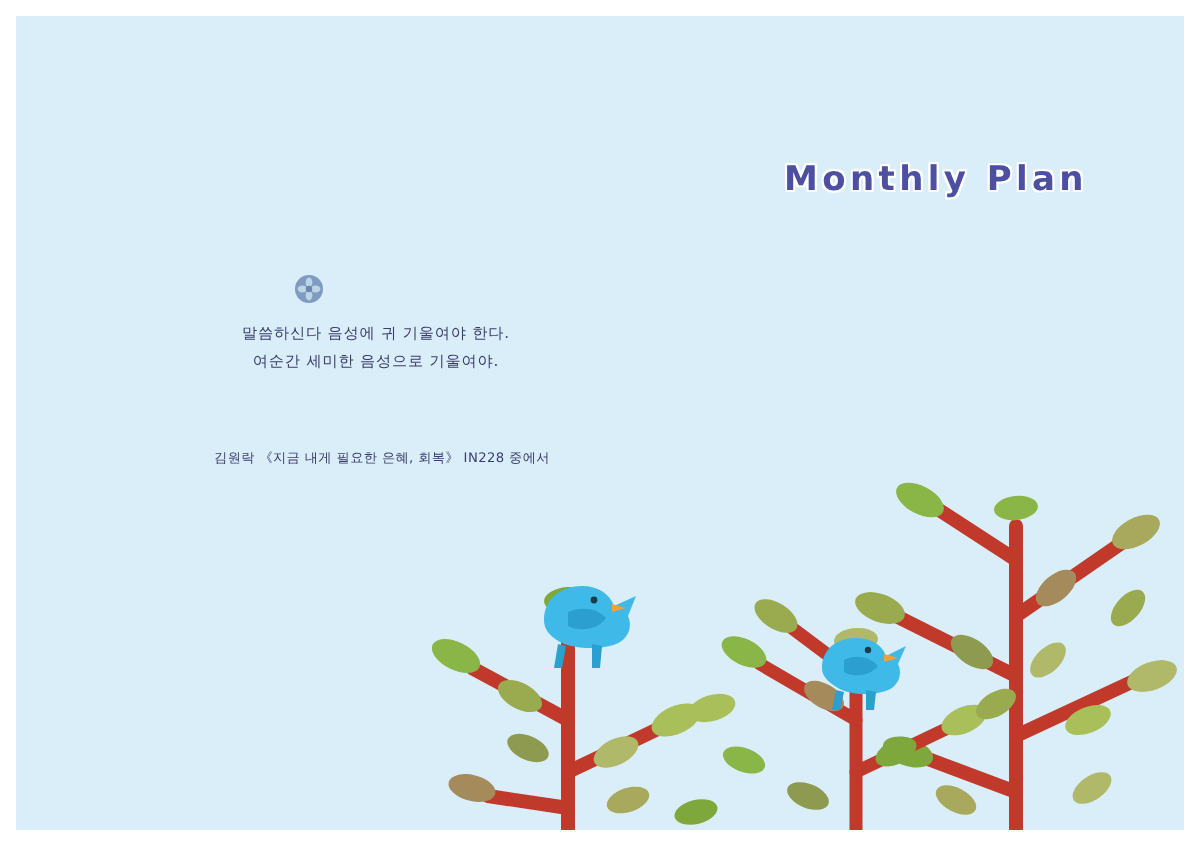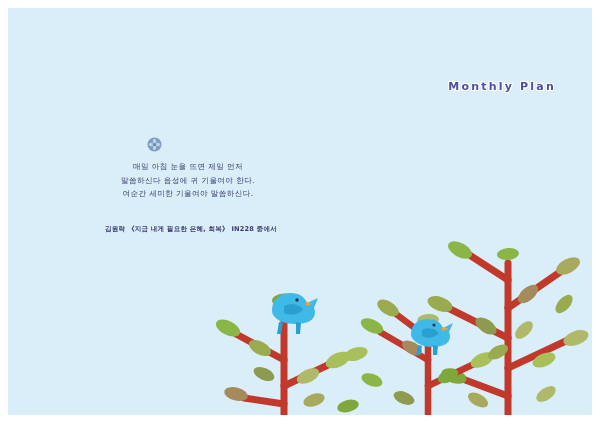--- a/index.html
+++ b/index.html
@@ -20,24 +20,24 @@
     left: 8px;
     top: 8px;
     width: 584px;
     height: 407px;
     background: #d9eef8;
     overflow: hidden;
   }
   
   #title {
     position: absolute;
-    right: 36px;
+    right: 48px;
     top: 72px;
     font-family: "DejaVu Sans", sans-serif;
-    font-size: 11px;
+    font-size: 17px;
     font-weight: bold;
     letter-spacing: 2.2px;
     color: #4d4fa0;
     -webkit-text-stroke: 0.6px #ffffff;
     paint-order: stroke fill;
     text-shadow:
        1px 0 0 #ffffff, -1px 0 0 #ffffff,
        0 1px 0 #ffffff, 0 -1px 0 #ffffff,
        1px 1px 0 #ffffff, -1px -1px 0 #ffffff,
        1px -1px 0 #ffffff, -1px 1px 0 #ffffff;
@@ -69,21 +69,20 @@
     position: absolute;
     left: 58px;
     top: 217px;
     width: 250px;
     text-align: center;
     font-family: "DejaVu Sans", sans-serif;
     font-size: 6.6px;
     color: #3b3b6d;
     letter-spacing: 0.2px;
     white-space: nowrap;
-    font-weight: bold;
   }
   
   #art {
     position: absolute;
     left: 0;
     top: 0;
     width: 584px;
     height: 407px;
   }
 </style>
@@ -185,20 +184,19 @@
       <g fill="#bdd3e6">
         <ellipse cx="7.5" cy="4.2" rx="1.7" ry="2.4"></ellipse>
         <ellipse cx="7.5" cy="10.8" rx="1.7" ry="2.4"></ellipse>
         <ellipse cx="4.2" cy="7.5" rx="2.4" ry="1.7"></ellipse>
         <ellipse cx="10.8" cy="7.5" rx="2.4" ry="1.7"></ellipse>
       </g>
       <circle cx="7.5" cy="7.5" r="1.6" fill="#6b87aa"></circle>
     </svg>
 
     <div id="poem">
-      <span class="ln">매일 아침 눈을 뜨면 제일 먼저</span>
       <span class="ln">말씀하신다 음성에 귀 기울여야 한다.</span>
-      <span class="ln">여순간 세미한 기울여야 말씀하신다.</span>
+      <span class="ln">여순간 세미한 음성으로 기울여야.</span>
     </div>
     <div id="credit">김원락 《지금 내게 필요한 은혜, 회복》 IN228 중에서</div>
 
   </div>
 </div>
 
 </body></html>

